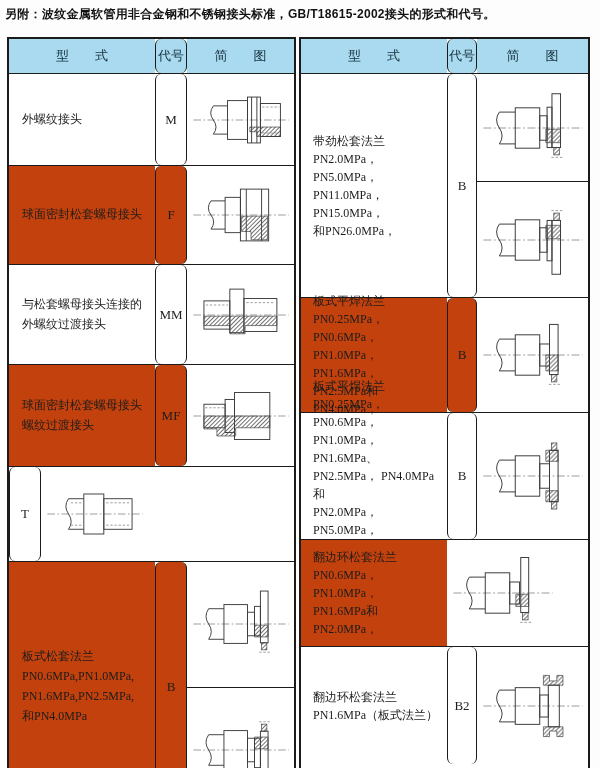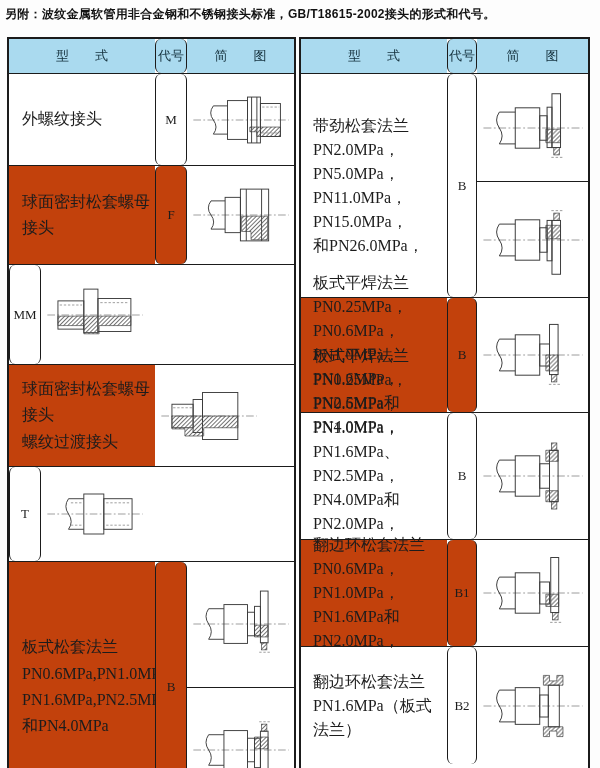--- a/index.html
+++ b/index.html
@@ -7,21 +7,21 @@
   .page{position:relative;width:600px;height:768px;background:#fdfdfd;}
   .title{position:absolute;left:5px;top:6px;width:588px;
          font-family:"Liberation Sans","DejaVu Sans",sans-serif;
          font-weight:bold;font-size:12px;color:#121212;letter-spacing:.3px;}
   .tables{position:absolute;left:7px;top:37px;display:flex;gap:3px;}
   .tbl{border:2px solid #1b1b1b;background:#ffffff;}
   .row{display:flex;box-sizing:border-box;border-top:1px solid #1b1b1b;}
   .row:first-child{border-top:none;}
   .cell{box-sizing:border-box;}
   .c-type{width:146px;display:flex;align-items:center;
-          padding:3px 4px 3px 13px;font-size:16px;line-height:1.65;
+          padding:3px 4px 3px 13px;font-size:12px;line-height:1.65;
           white-space:pre-line;color:#1c1c1c;}
   .c-code{width:32px;border-left:1px solid #1b1b1b;border-right:1px solid #1b1b1b;
           display:flex;align-items:center;justify-content:center;
           font-size:13px;color:#1c1c1c;border-radius:6px;}
   .c-diag{width:107px;display:flex;flex-direction:column;background:#ffffff;}
   .tblR .c-type{width:146px;padding-left:12px;line-height:1.5;}
   .tblR .c-code{width:30px;}
   .tblR .c-diag{width:111px;}
   .half{flex:1;display:flex;align-items:center;justify-content:center;overflow:hidden;}
   .half + .half{border-top:1px solid #1b1b1b;}
@@ -92,39 +92,42 @@
               <rect class="ln" x="84" y="16" width="48" height="88"></rect>
               <line class="ln" x1="94" y1="16" x2="94" y2="104"></line>
               <line class="ln" x1="120" y1="16" x2="120" y2="104"></line>
               <path class="ht" d="M86 62 h44 v40 h-28 v-14 h-16 z"></path>
             </svg>
           </div>
         </div>
       </div>
 
       <div class="row" style="height:100px">
+        <div class="cell c-type">与松套螺母接头连接的
+外螺纹过渡接头</div>
         <div class="cell c-code">MM</div>
         <div class="cell c-diag">
           <div class="half">
             <svg width="100" height="78" viewBox="0 0 170 120">
               <line class="cl" x1="4" y1="60" x2="166" y2="60"></line>
               <rect class="ln" x="22" y="36" width="44" height="48"></rect>
               <line class="th" x1="25" y1="43" x2="63" y2="43"></line>
               <rect class="ln" x="90" y="32" width="56" height="56"></rect>
               <line class="th" x1="94" y1="39" x2="142" y2="39"></line>
               <rect class="ln" x="66" y="16" width="24" height="74"></rect>
               <path class="ht" d="M22 62 h124 v16 h-54 v14 h-26 v-14 h-44 z"></path>
             </svg>
           </div>
         </div>
       </div>
 
       <div class="row" style="height:102px">
         <div class="cell c-type hl">球面密封松套螺母接头
 螺纹过渡接头</div>
+        <div class="cell c-code hl">MF</div>
         <div class="cell c-diag">
           <div class="half">
             <svg width="100" height="80" viewBox="0 0 170 120">
               <line class="cl" x1="4" y1="60" x2="166" y2="60"></line>
               <rect class="ln" x="22" y="40" width="36" height="40"></rect>
               <line class="th" x1="24" y1="46" x2="58" y2="46"></line>
               <rect class="ln" x="58" y="32" width="16" height="56"></rect>
               <rect class="ln" x="74" y="20" width="60" height="80"></rect>
               <path class="ht" d="M22 60 h112 v20 h-58 v14 h-32 v-12 h-22 z"></path>
             </svg>
@@ -276,21 +279,20 @@
               <rect class="ht" x="115" y="102" width="9" height="12"></rect>
             </svg>
           </div>
         </div>
       </div>
 
       <div class="row" style="height:107px">
         <div class="cell c-type hl">翻边环松套法兰
 PN0.6MPa， PN1.0MPa，
 PN1.6MPa和PN2.0MPa，</div>
-        <div class="cell c-code hl">B1</div>
         <div class="cell c-diag">
           <div class="half">
             <svg width="104" height="88" viewBox="0 0 170 120">
               <line class="cl" x1="4" y1="60" x2="166" y2="60"></line>
               <path class="ln" d="M56 34 H30 q-9 13 0 26 q9 13 0 26 H56"></path>
               <rect class="ln" x="56" y="27" width="40" height="66"></rect>
               <rect class="ln" x="96" y="42" width="16" height="36"></rect>
               <rect class="ln" x="114" y="2" width="13" height="90"></rect>
               <path class="ht" d="M106 62 h21 v20 h-21 z"></path>
               <rect class="ht" x="117" y="92" width="9" height="12"></rect>

